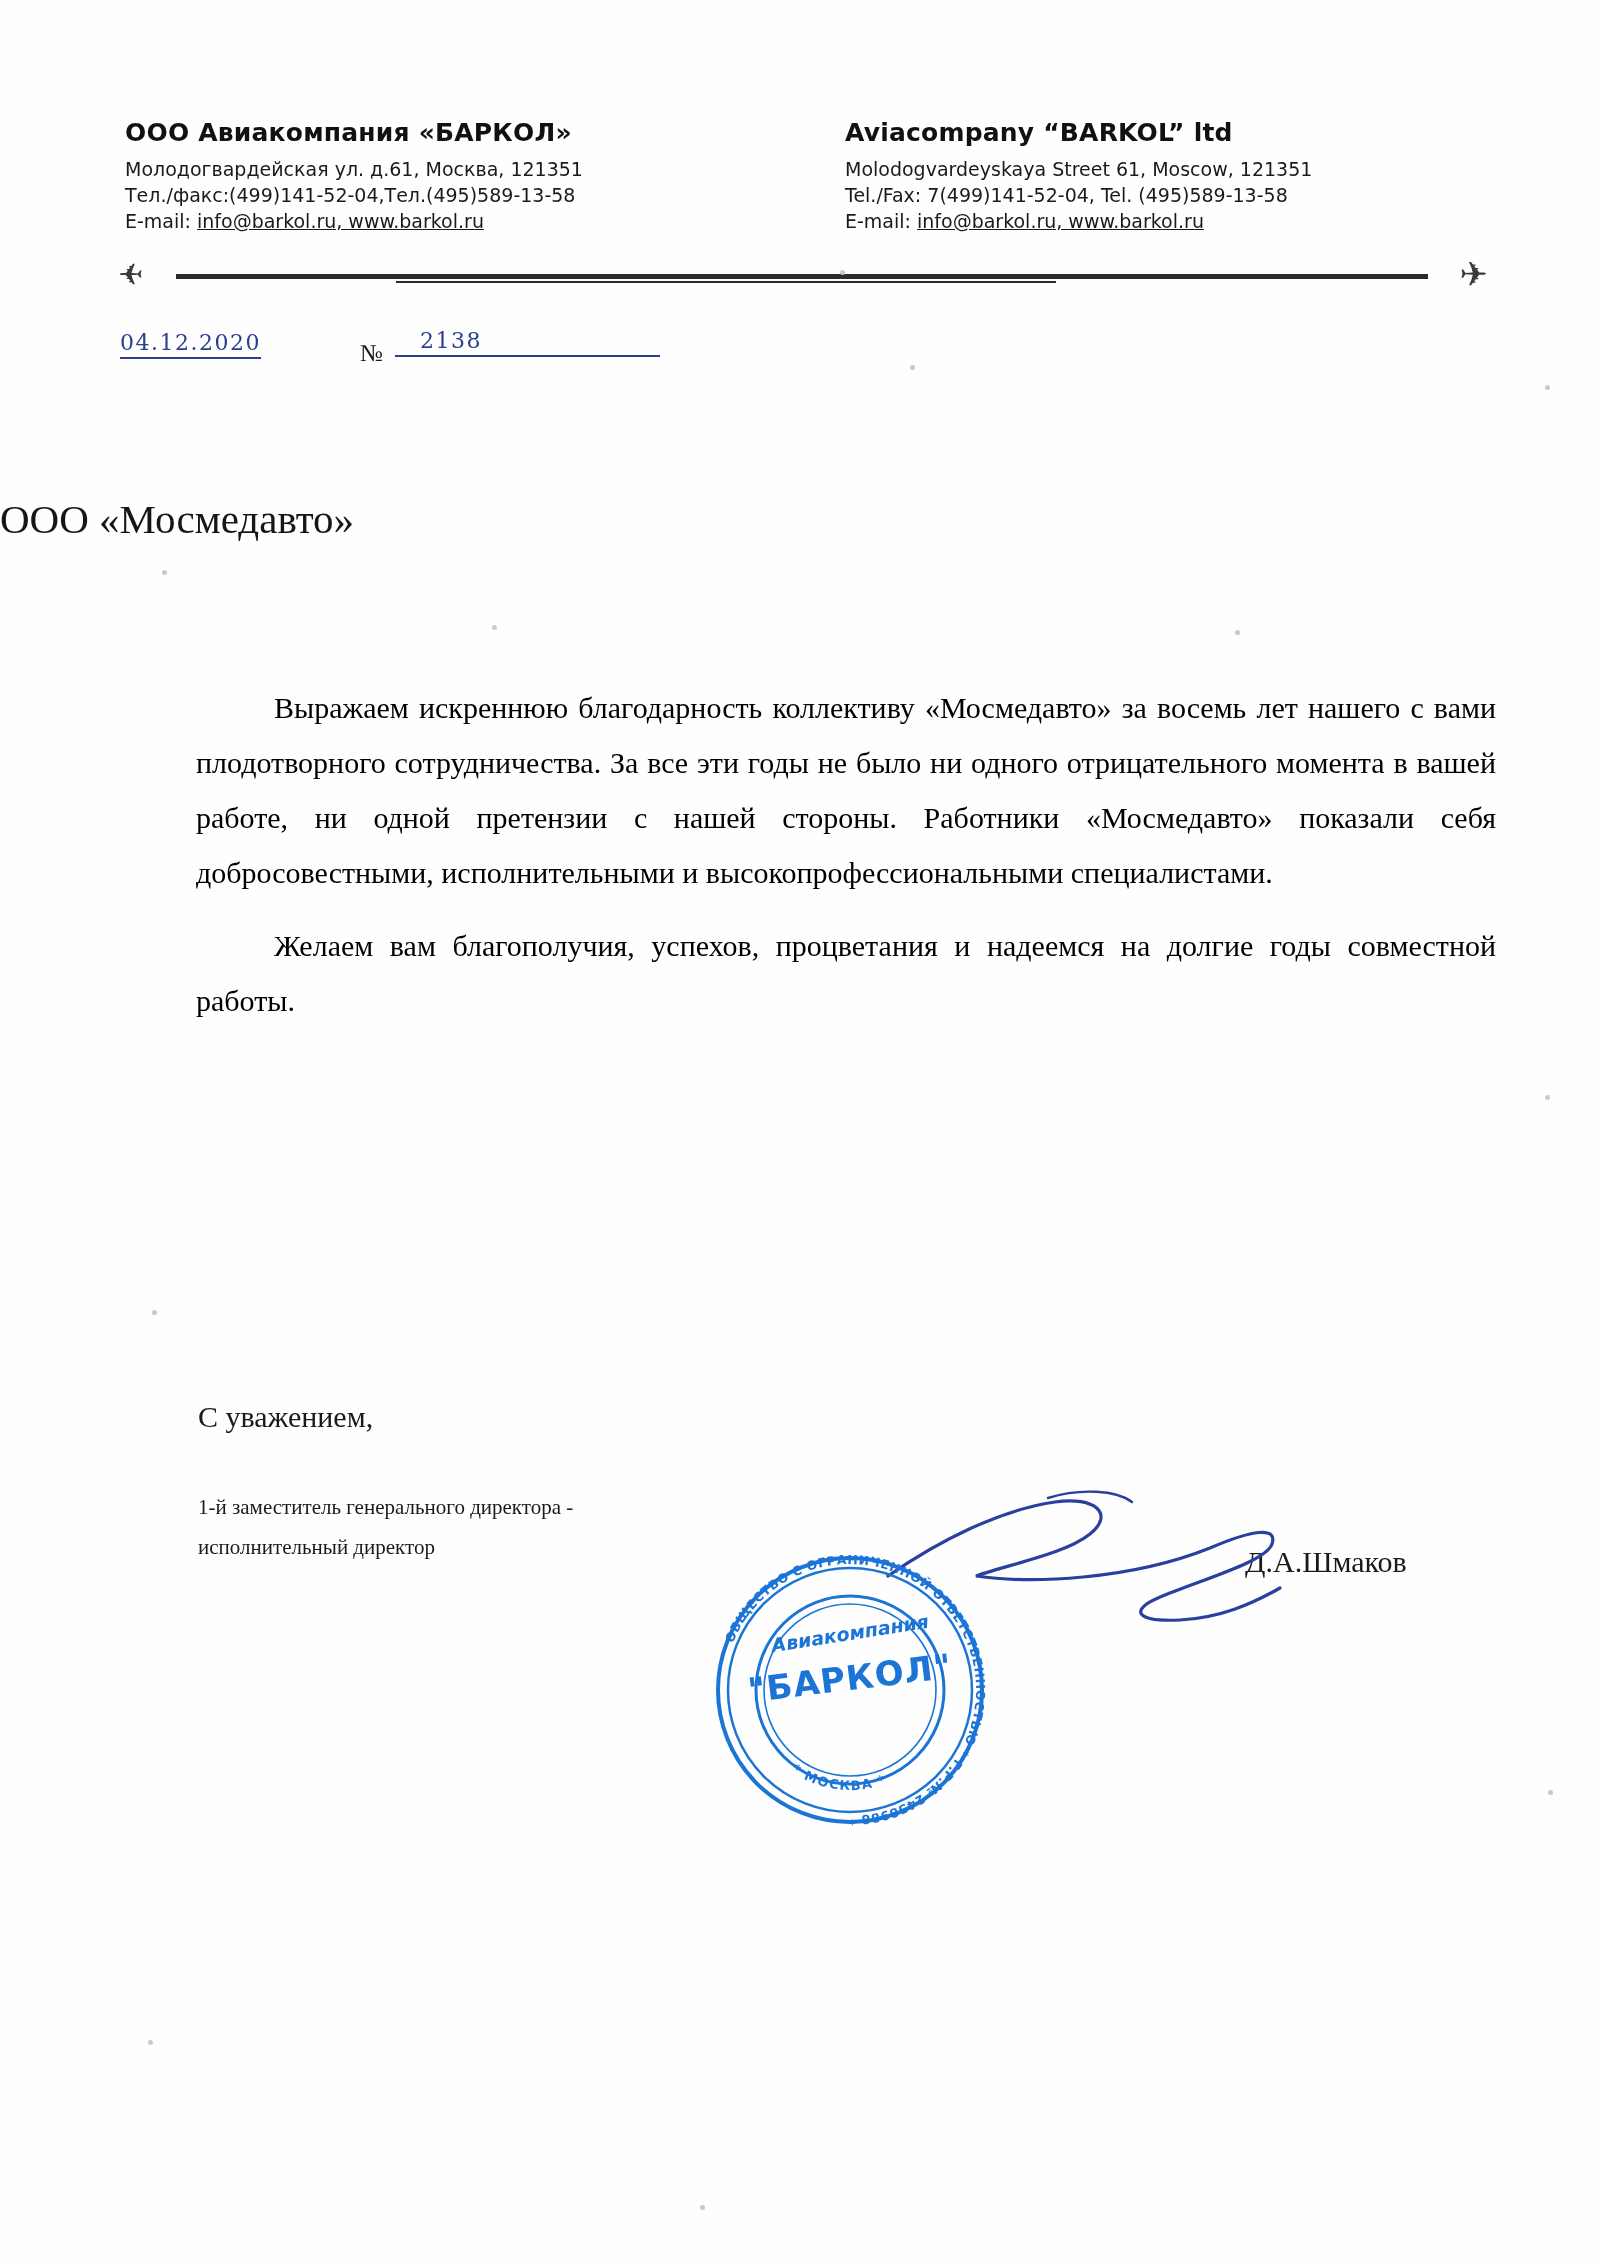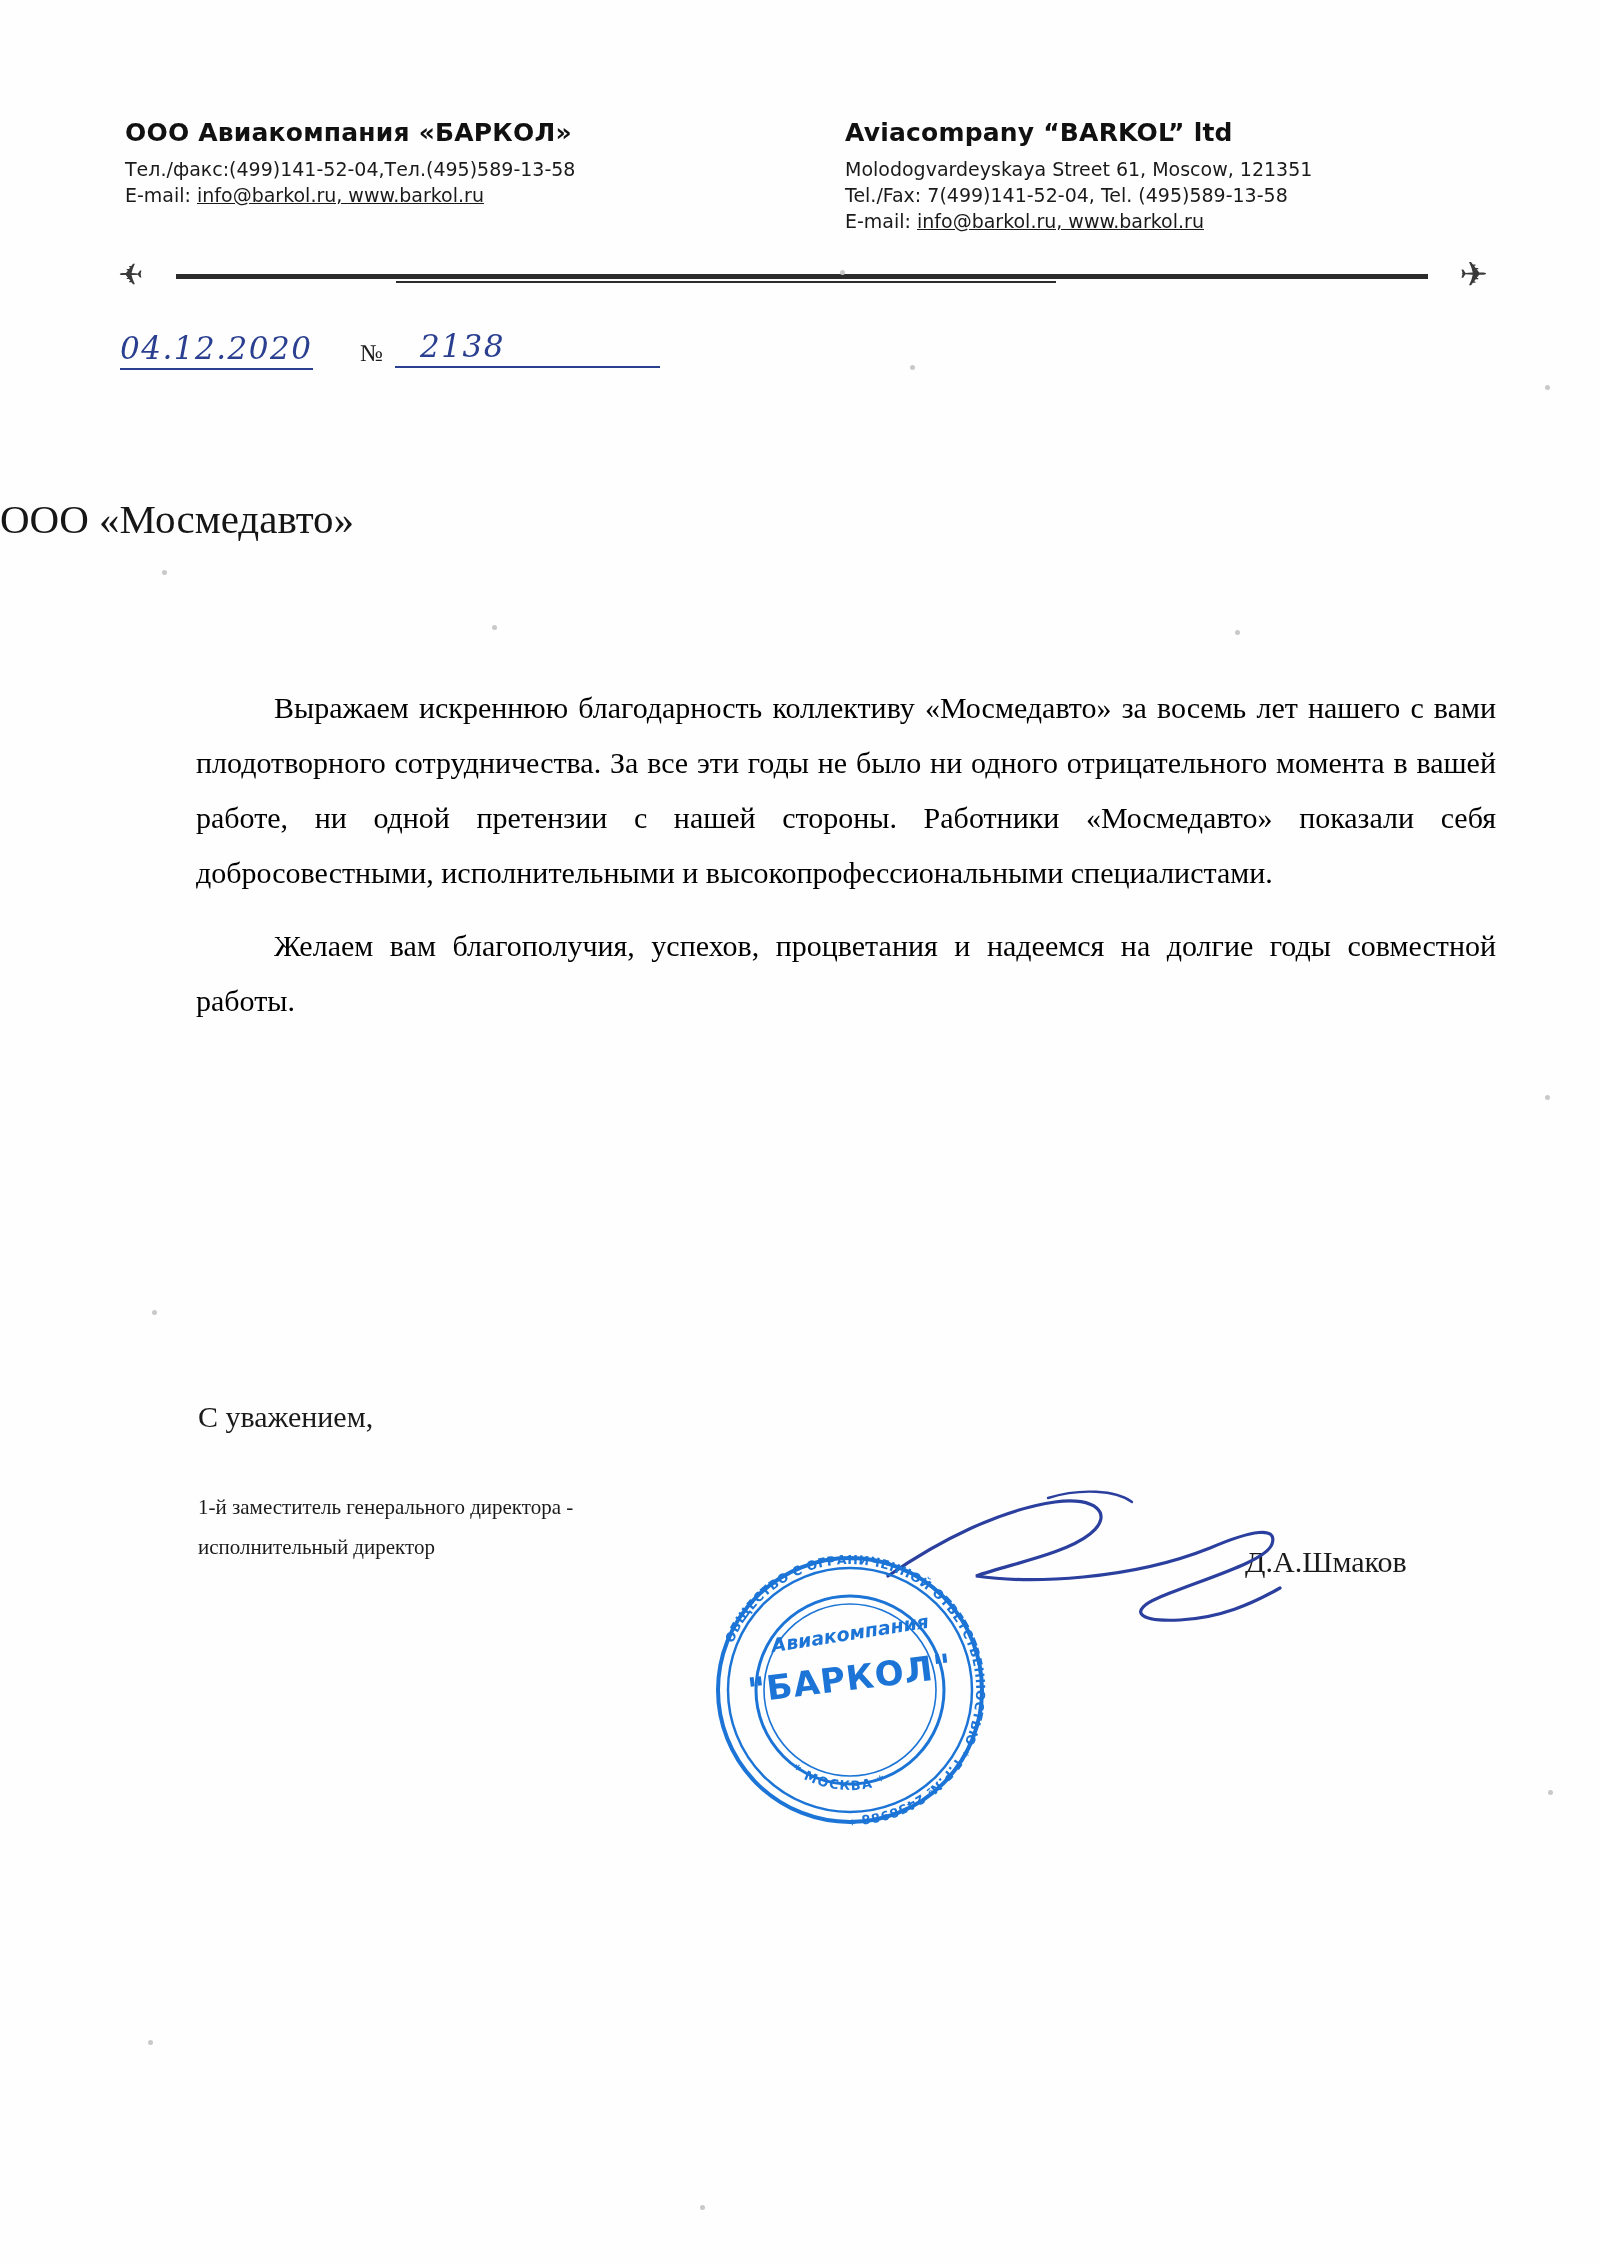--- a/index.html
+++ b/index.html
@@ -96,22 +96,21 @@
   
   .doc-ref {
     position: absolute;
     top: 330px;
     left: 120px;
     width: 600px;
     height: 60px;
   }
   .hw {
     font-family: "DejaVu Serif", serif;
-    font-style: italic;
-    font-size: 31px;
+    font-size: 22px;
     color: #2a3f8f;
     letter-spacing: 1.5px;
   }
   .hw-date {
     position: absolute;
     left: 0;
     top: 0;
     border-bottom: 2px solid #2a3f8f;
     padding-bottom: 2px;
   }
@@ -241,20 +240,21 @@
   }
 </style>
 </head>
 <body>
 
 <div class="page">
 
   <div class="letterhead">
     <div class="lh-col left">
       <div class="lh-title">ООО Авиакомпания «БАРКОЛ»</div>
+      <div class="lh-line">Молодогвардейская ул. д.61, Москва, 121351</div>
       <div class="lh-line">Тел./факс:(499)141-52-04,Тел.(495)589-13-58</div>
       <div class="lh-line">
         <span>E-mail: </span><span class="u">info@barkol.ru, www.barkol.ru</span>
       </div>
     </div>
     <div class="lh-col right">
       <div class="lh-title">Aviacompany “BARKOL” ltd</div>
       <div class="lh-line">Molodogvardeyskaya Street 61, Moscow, 121351</div>
       <div class="lh-line">Tel./Fax: 7(499)141-52-04, Tel. (495)589-13-58</div>
       <div class="lh-line">

